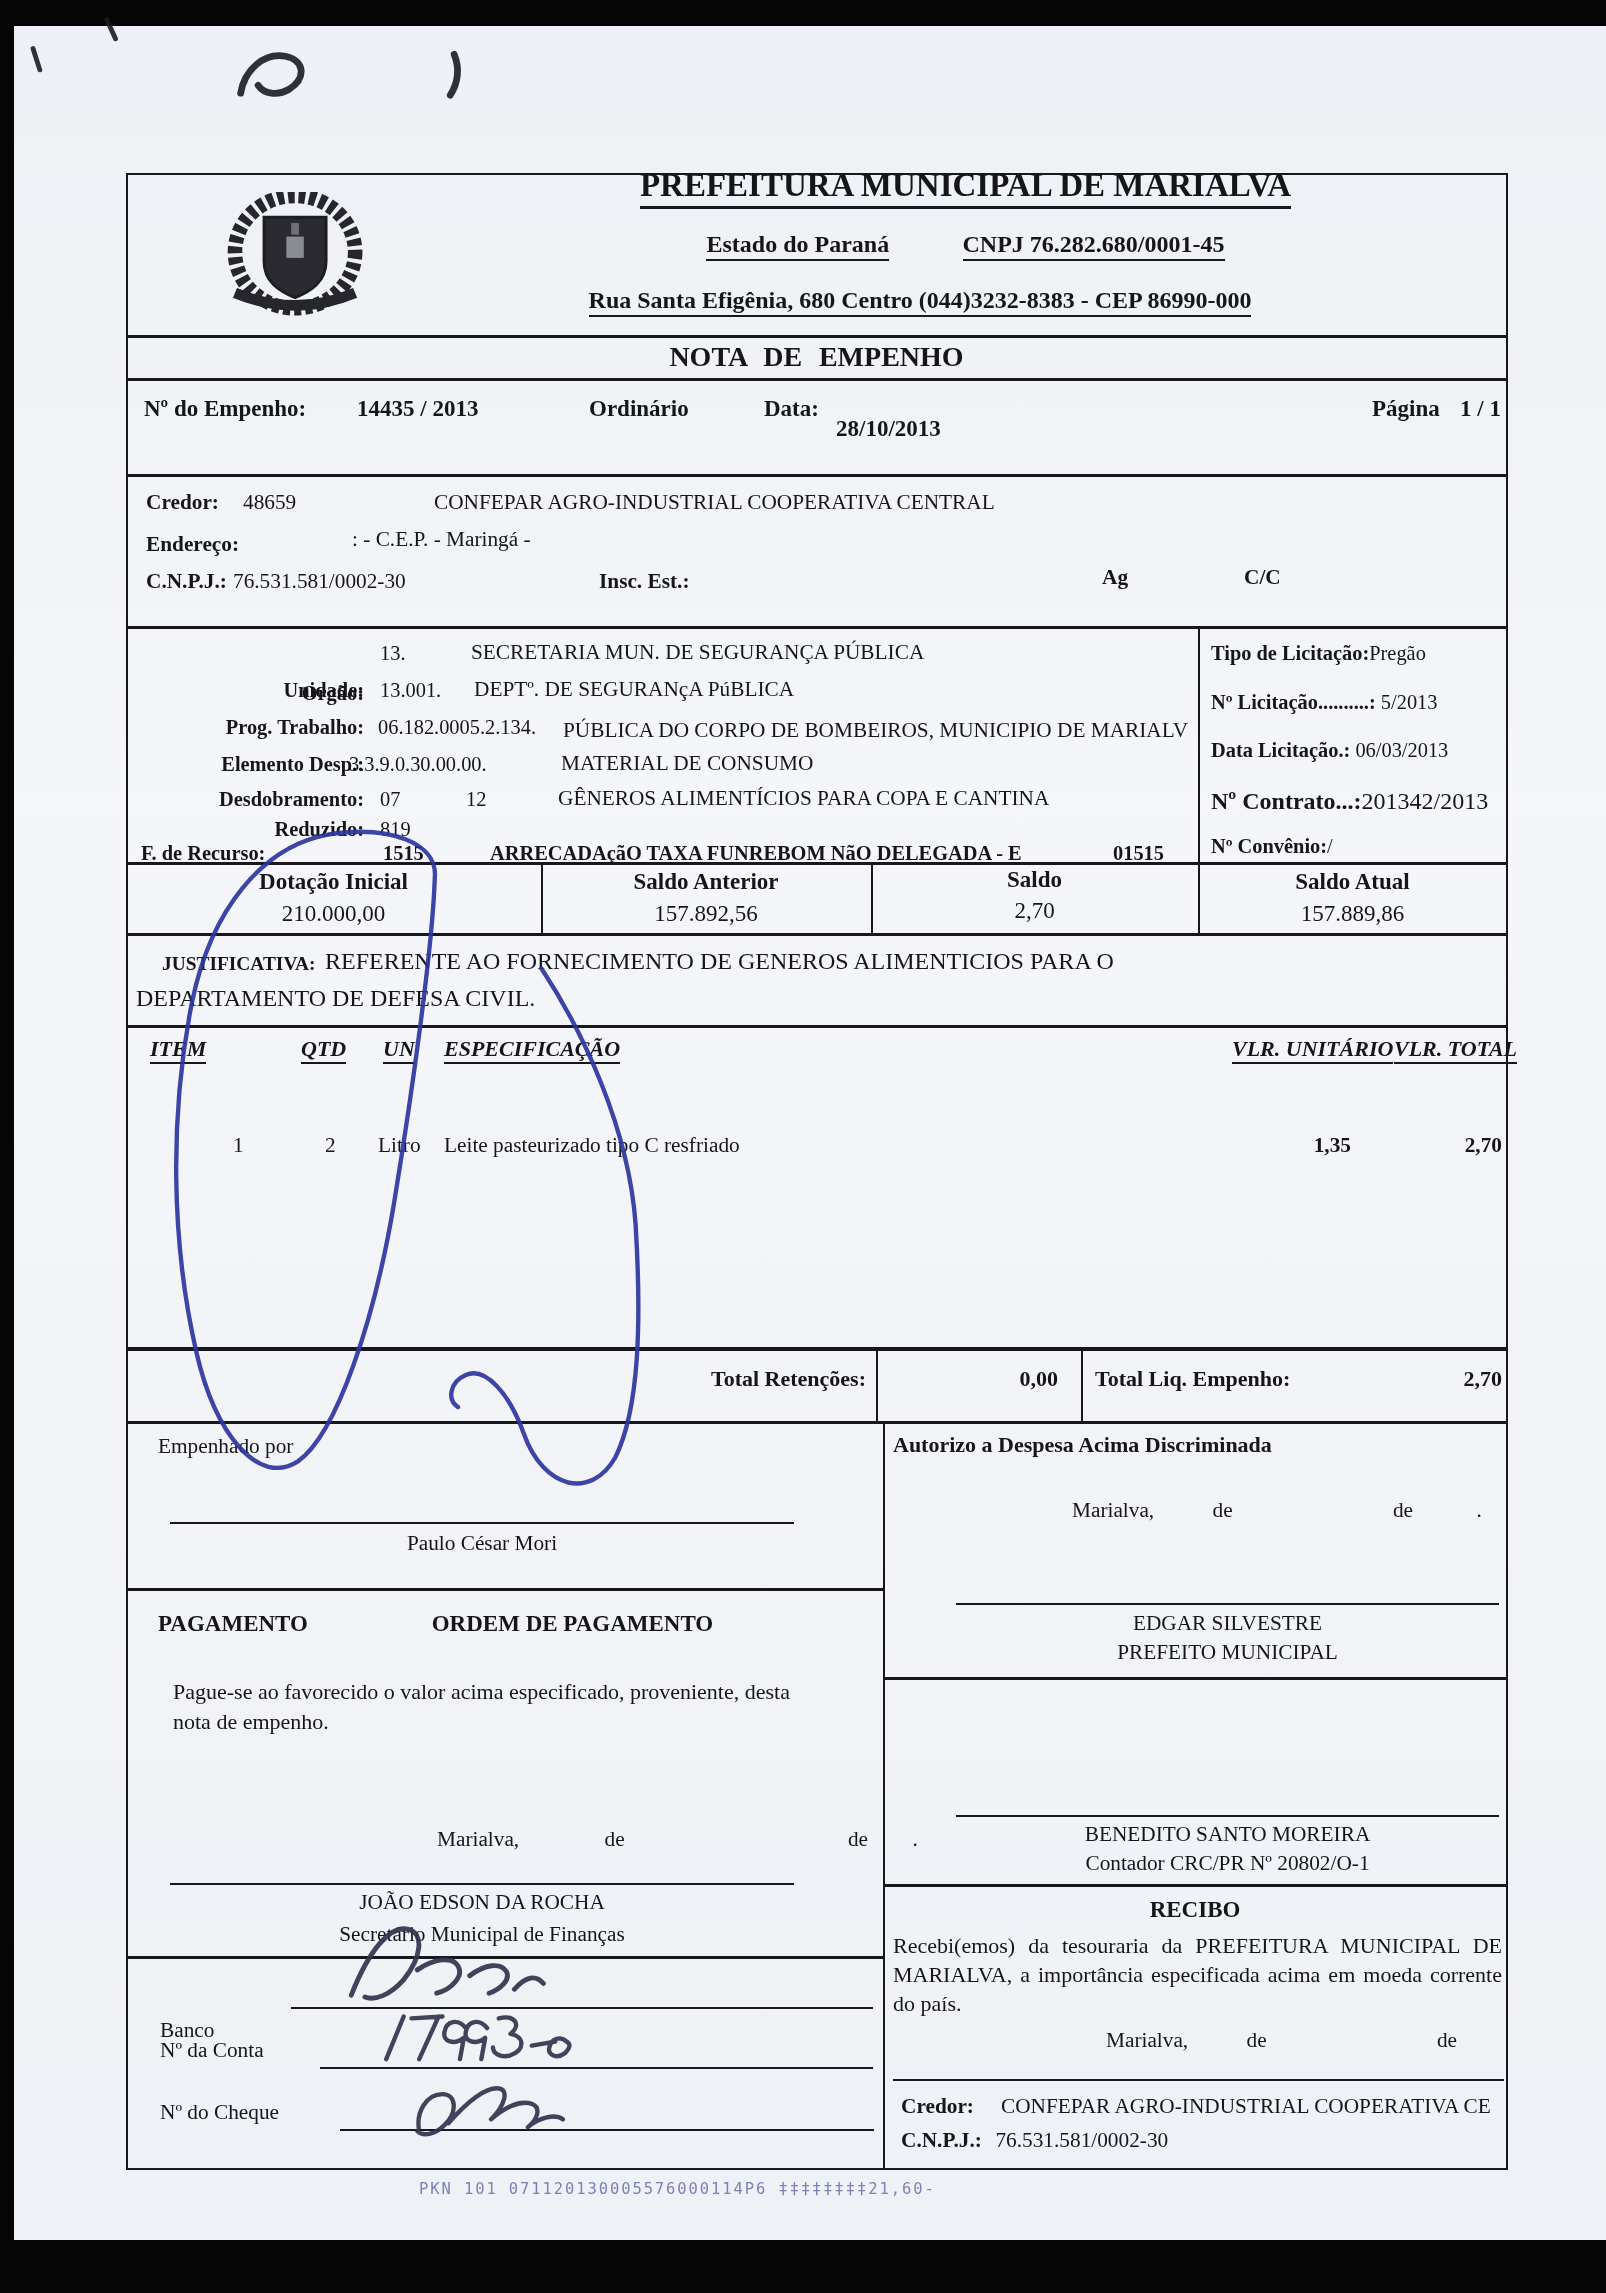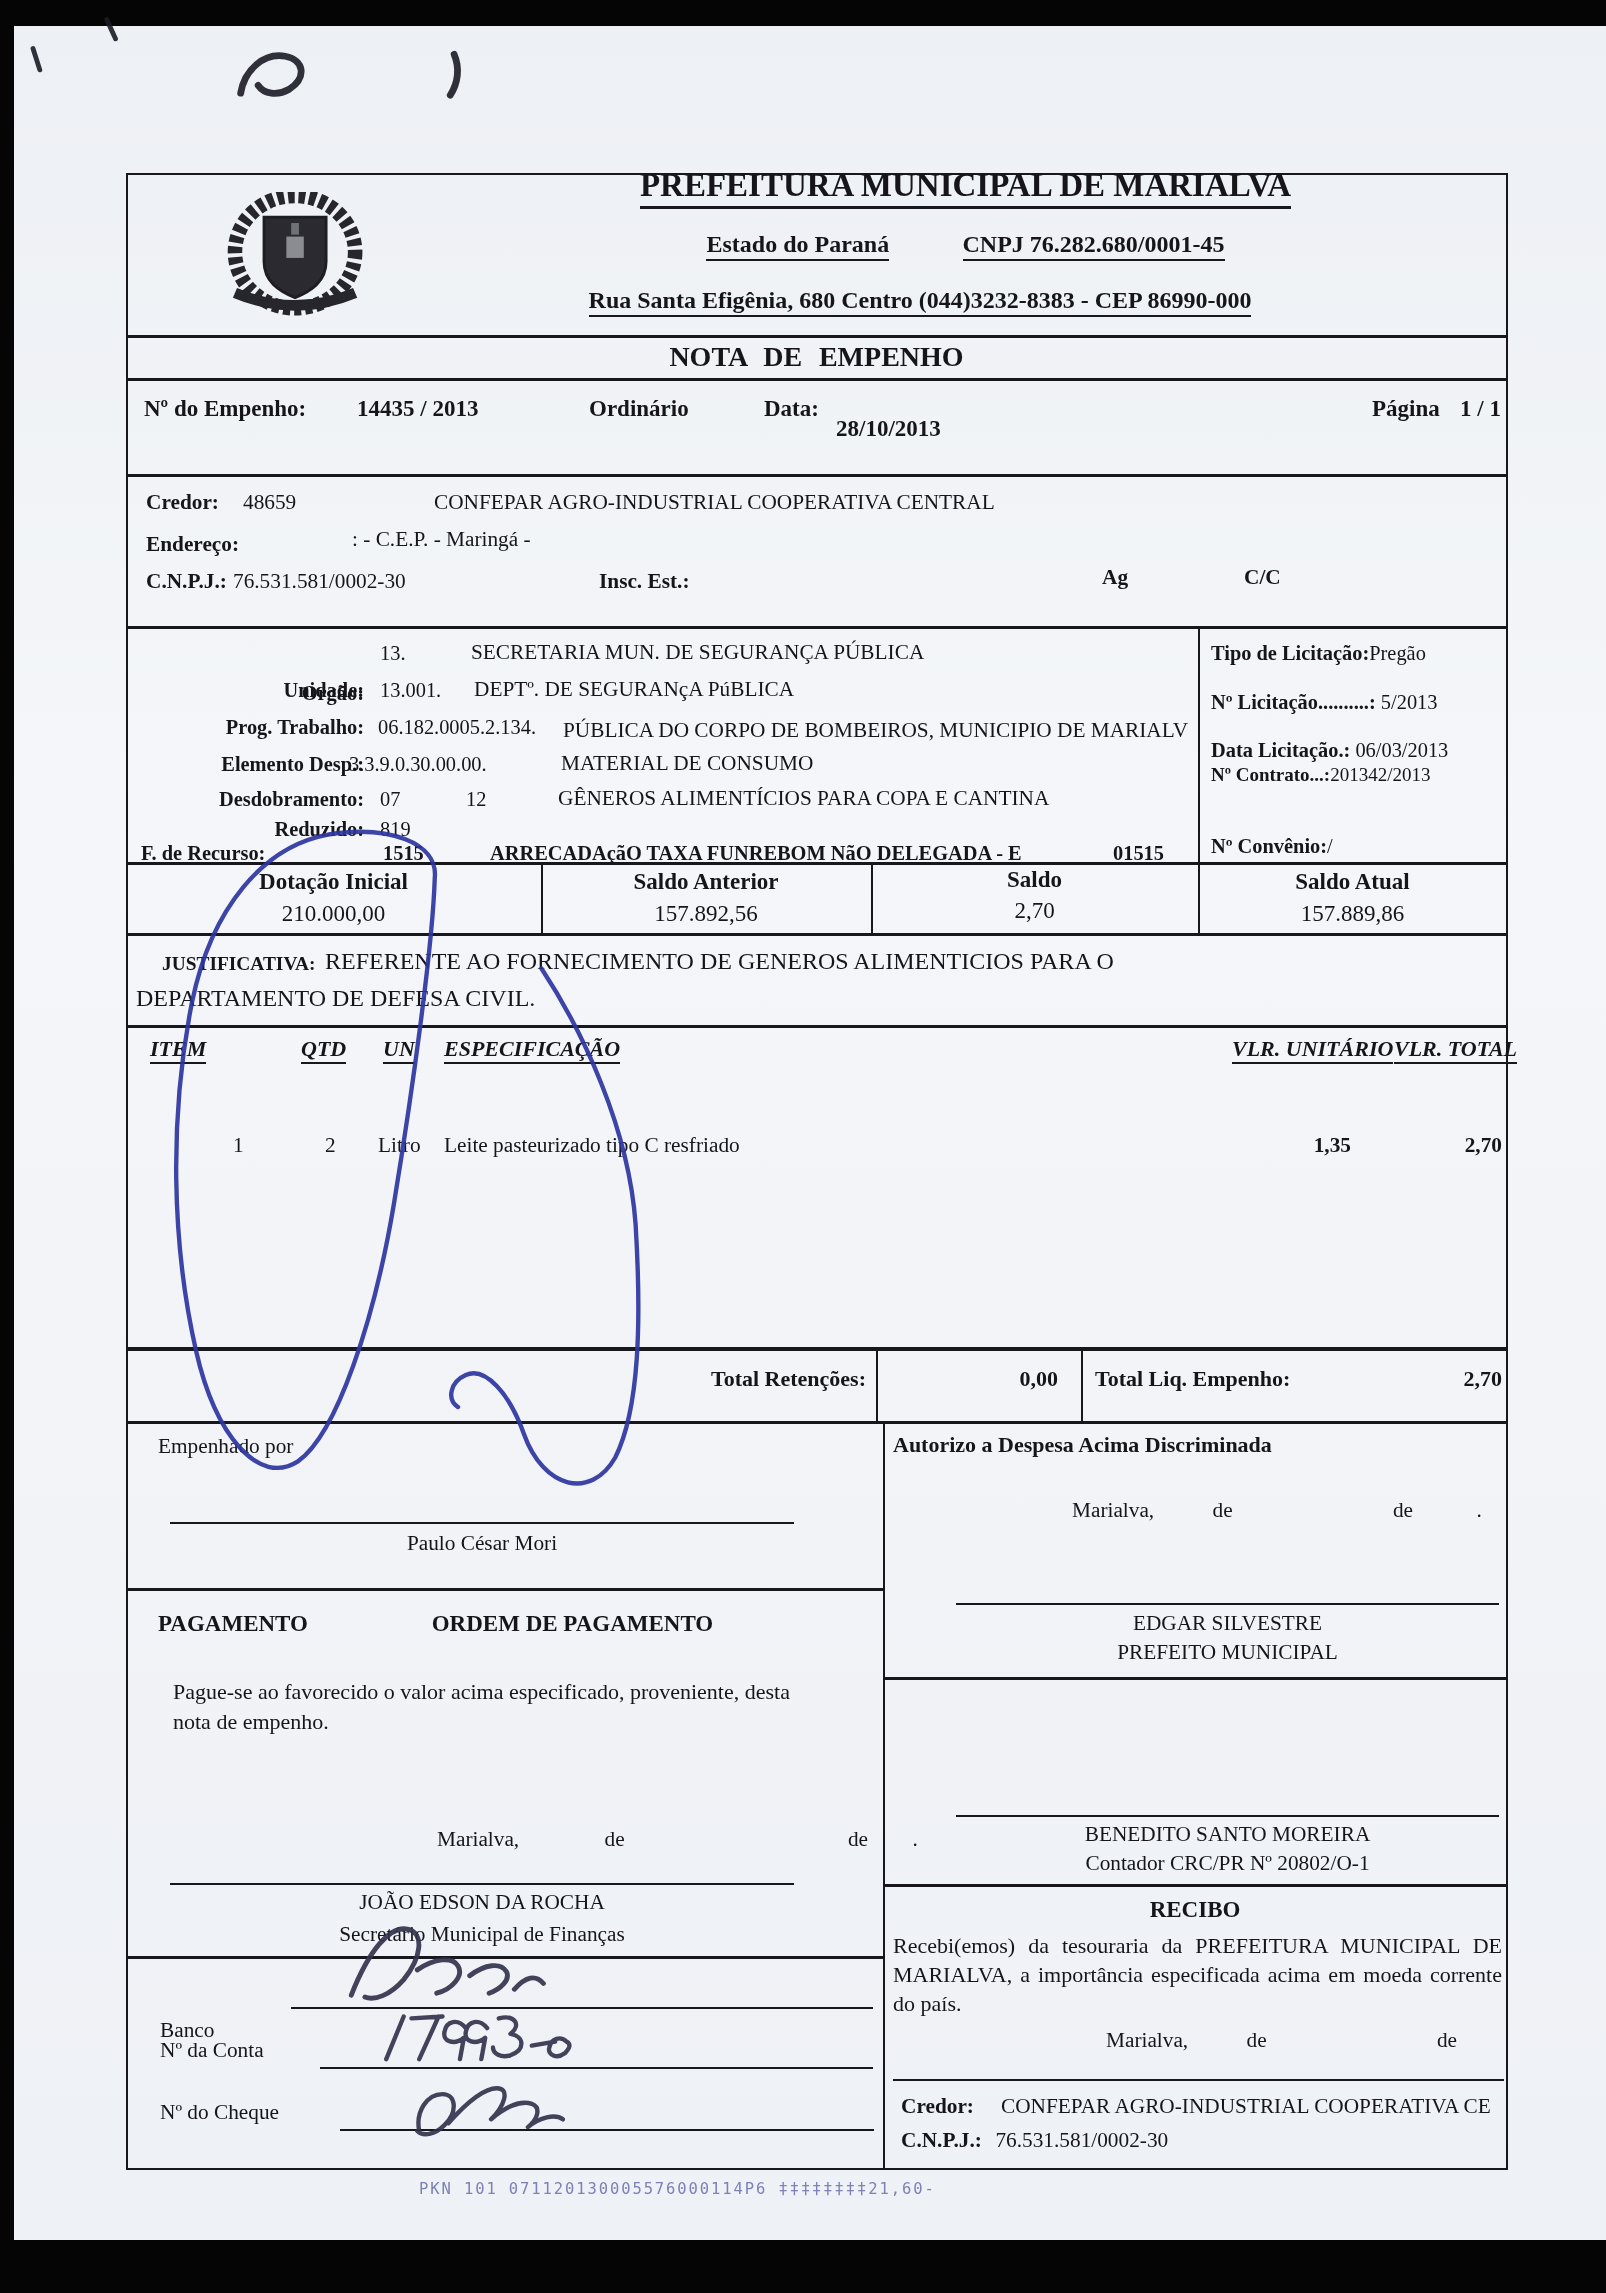--- a/index.html
+++ b/index.html
@@ -110,21 +110,21 @@
 
   <div class="t" style="left:1211px;top:642px;font-size:20.4px;">
     <span class="b">Tipo de Licitação:</span><span>Pregão</span>
   </div>
   <div class="t" style="left:1211px;top:691px;font-size:20.4px;">
     <span class="b">Nº Licitação..........:</span> <span>5/2013</span>
   </div>
   <div class="t" style="left:1211px;top:739px;font-size:20.4px;">
     <span class="b">Data Licitação.:</span> <span>06/03/2013</span>
   </div>
-  <div class="t" style="left:1211px;top:764px;font-size:19px;">
+  <div class="t" style="left:1211px;top:788px;font-size:24px;">
     <span class="b">Nº Contrato...:</span><span>201342/2013</span>
   </div>
   <div class="t" style="left:1211px;top:835px;font-size:20.4px;">
     <span class="b">Nº Convênio:</span><span>/</span>
   </div>
 
   <div class="hl" style="left:126px;top:862px;width:1381px;"></div>
   <div class="vl" style="left:541px;top:862px;height:72px;"></div>
   <div class="vl" style="left:871px;top:862px;height:72px;"></div>
   <div class="t c b" style="left:126px;top:869px;width:415px;font-size:23px;">Dotação Inicial</div>

